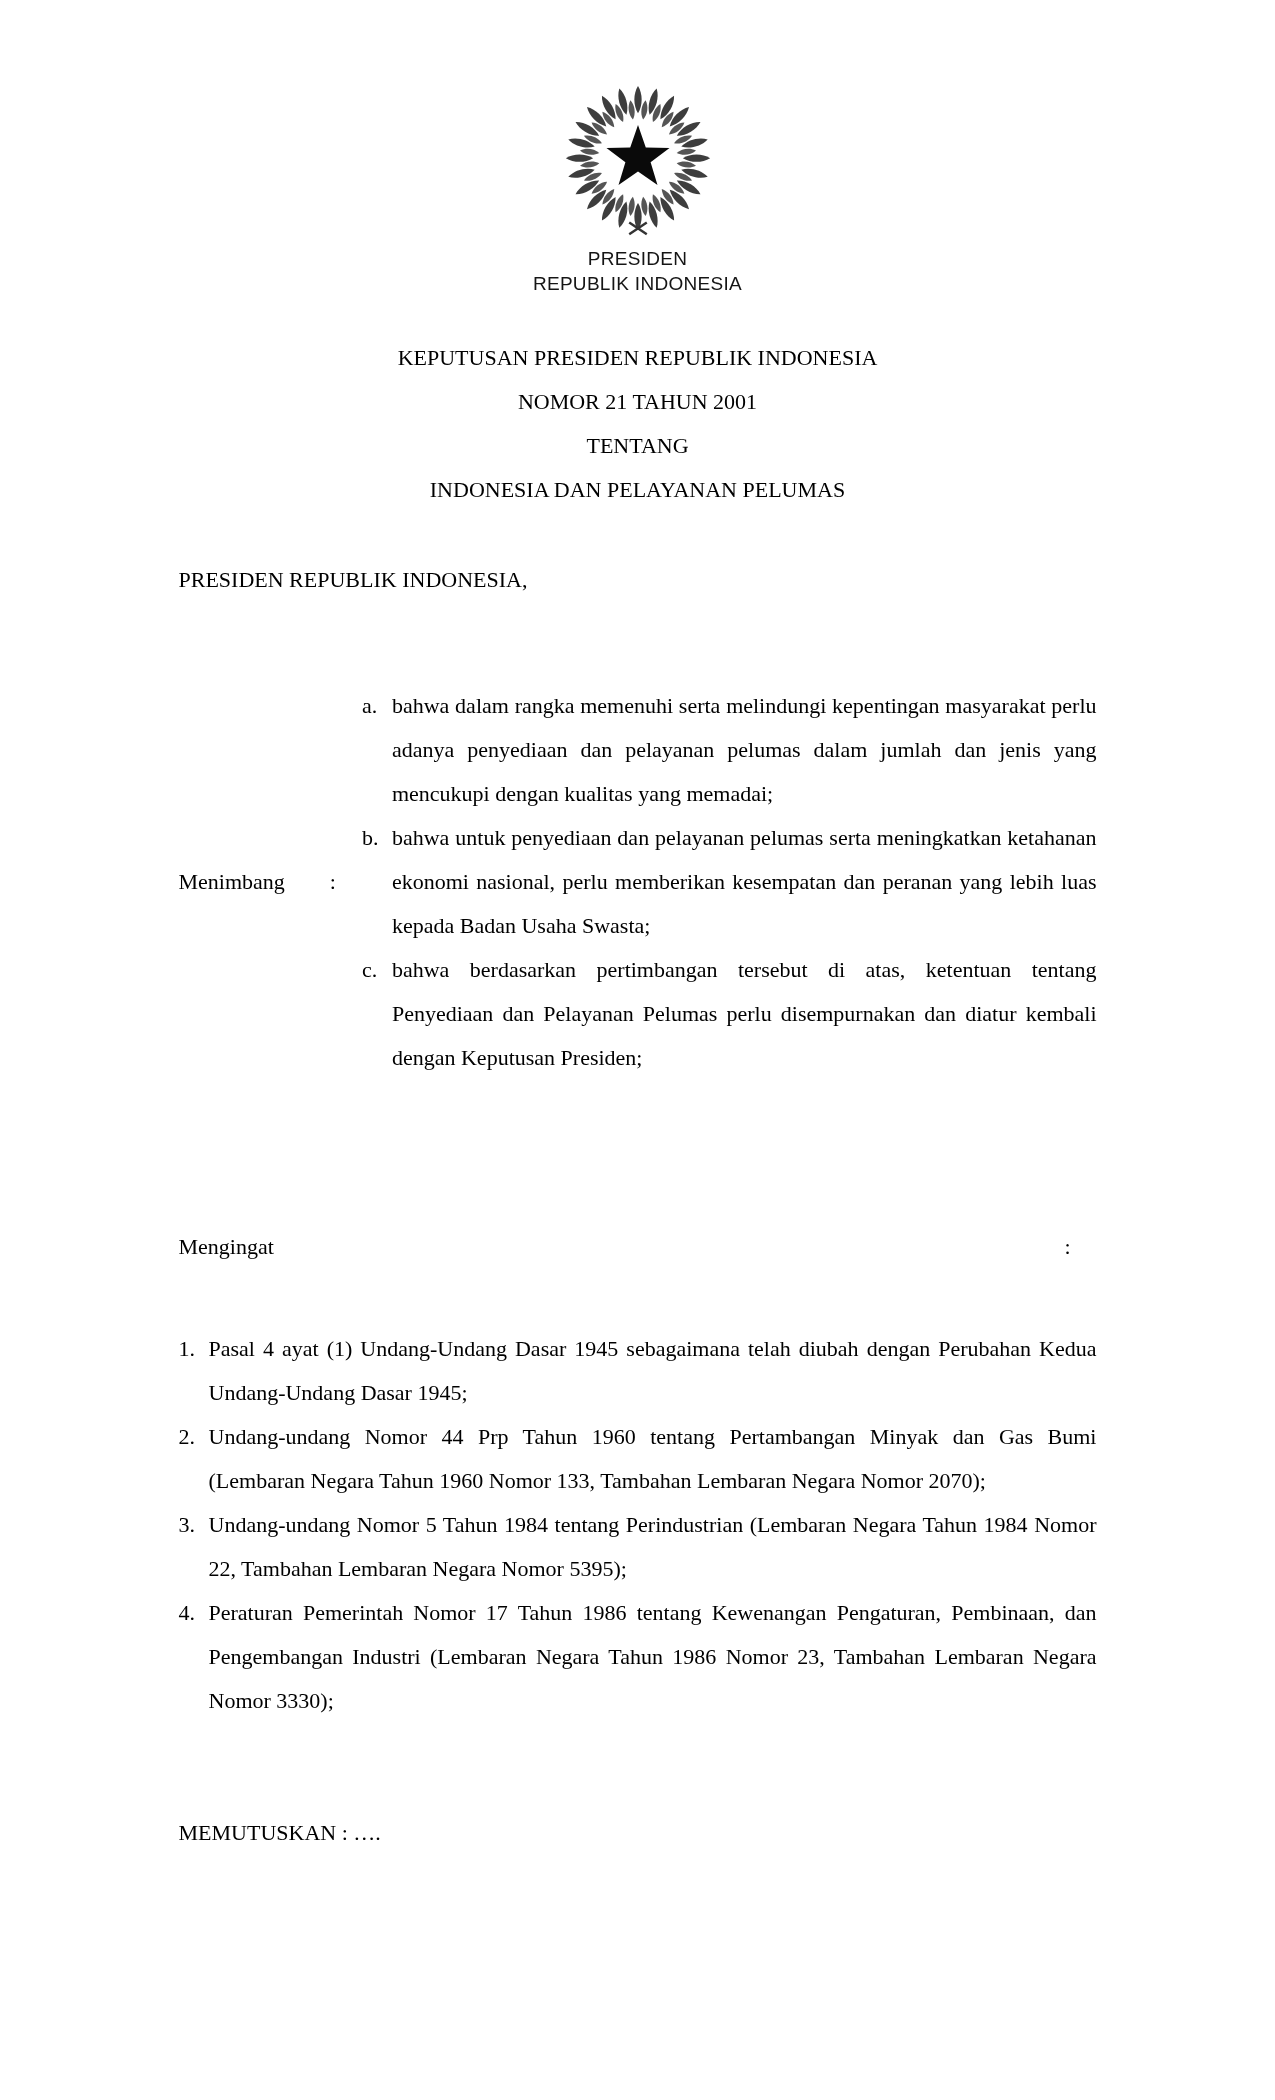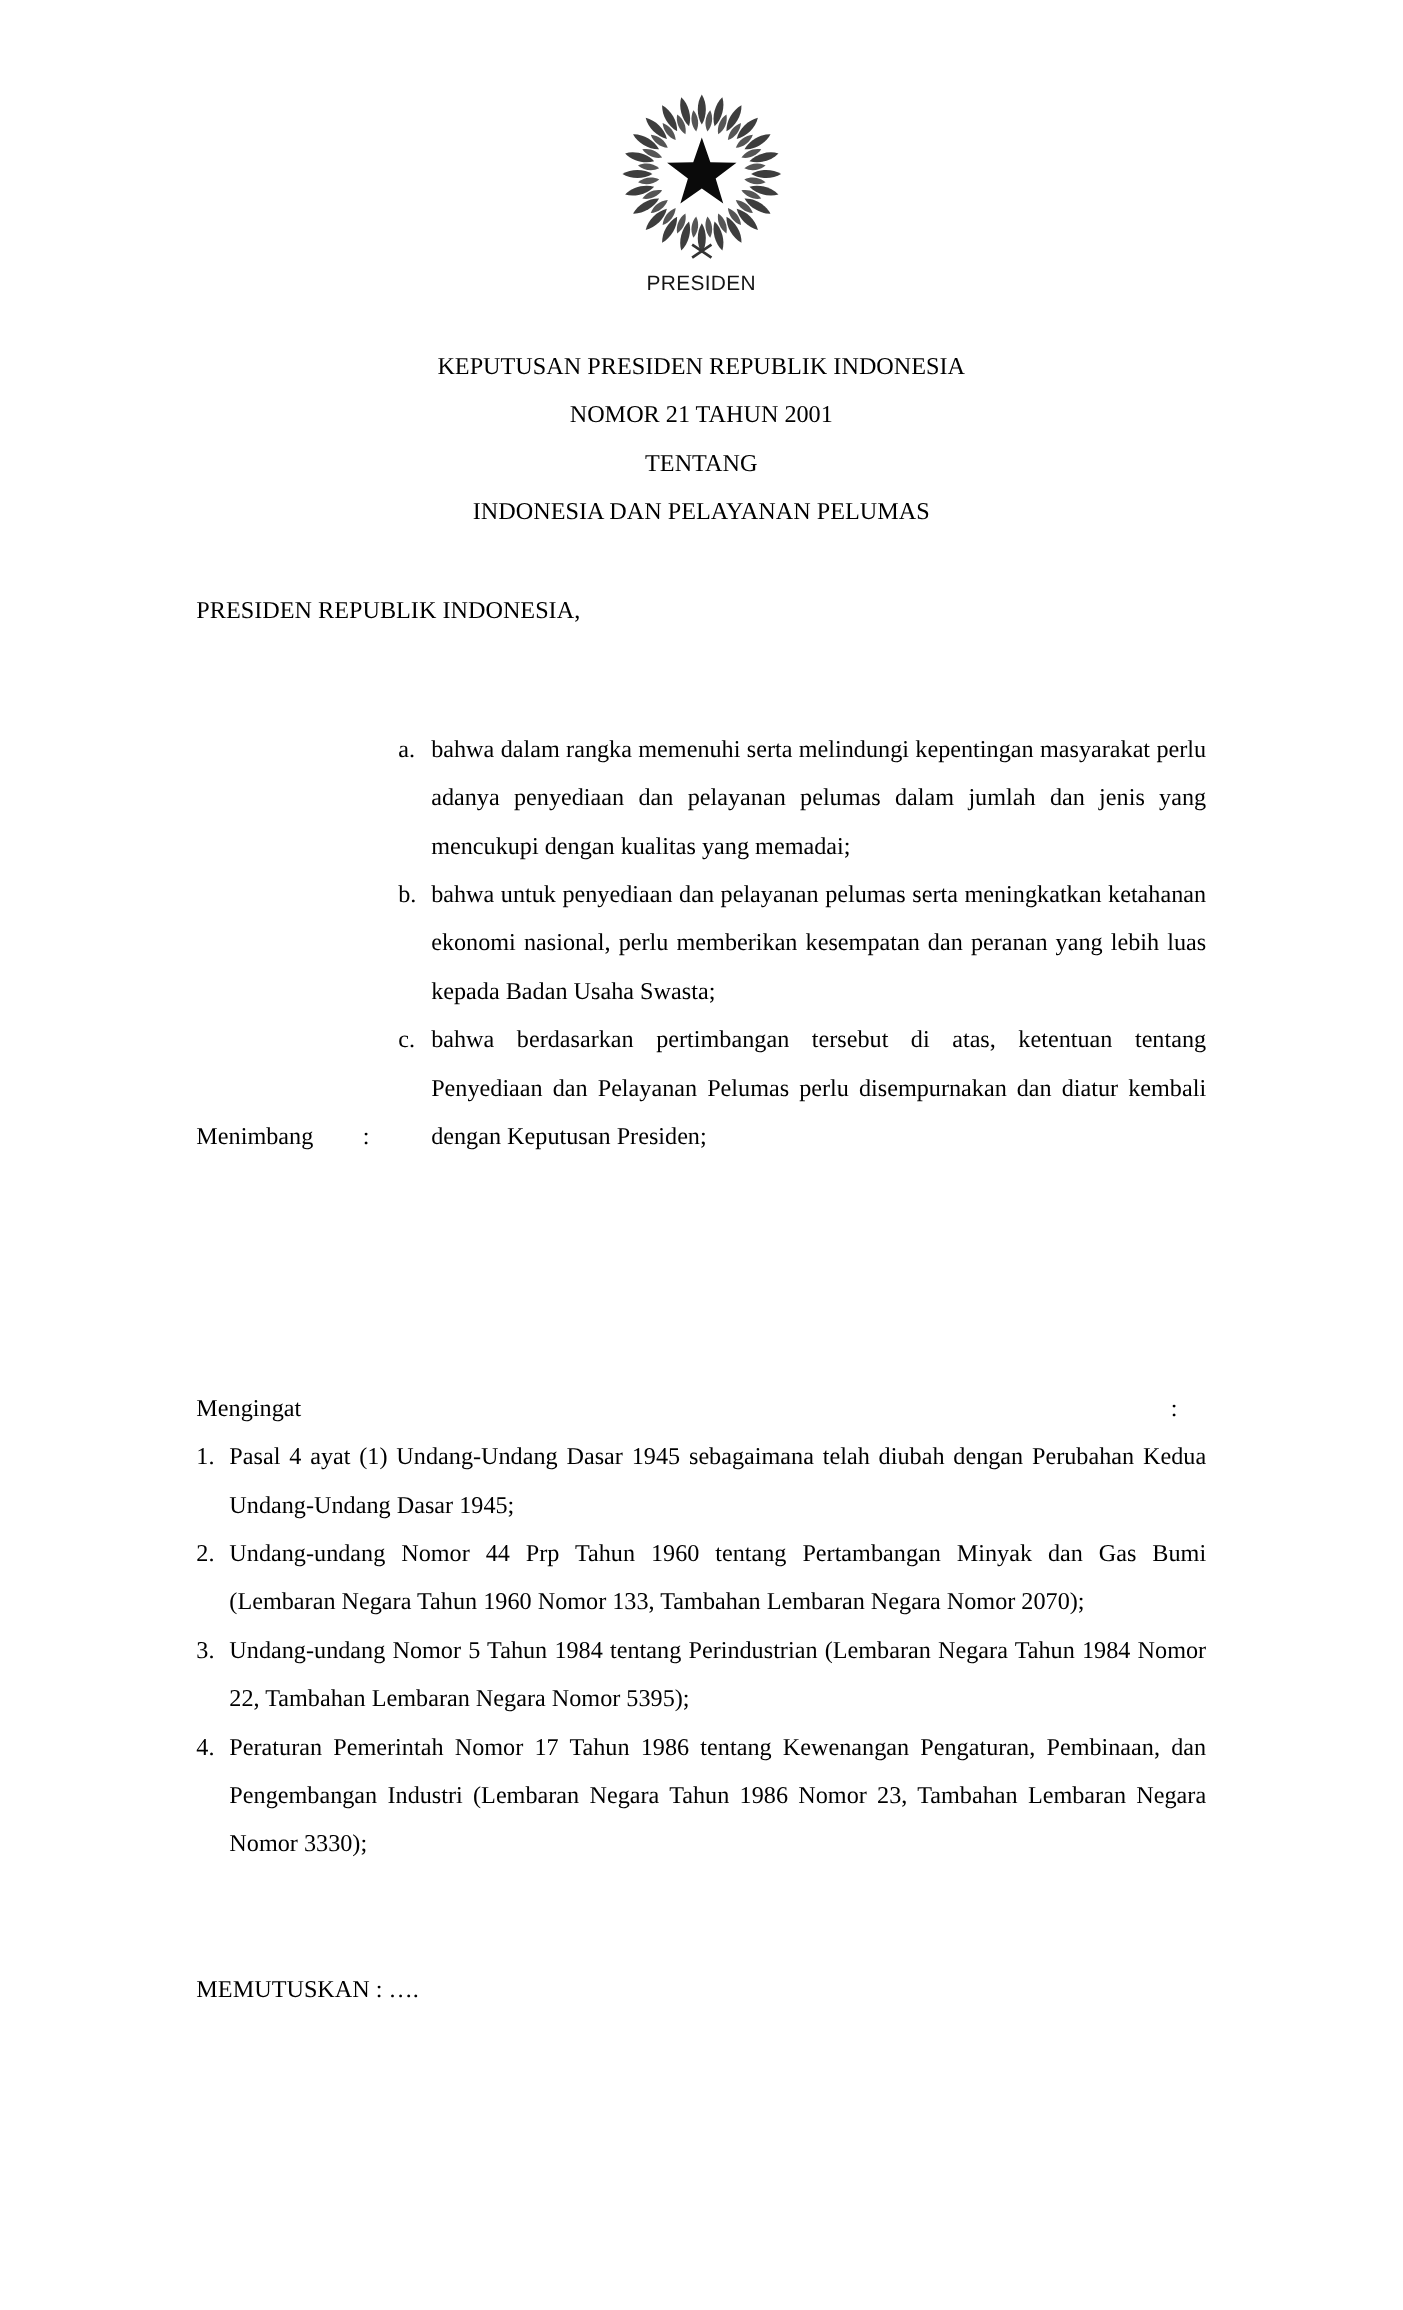--- a/index.html
+++ b/index.html
@@ -40,21 +40,21 @@
   .section {
     display: flex;
     font-size: 22px;
     line-height: 44px;
   }
   .section.first { margin-top: 82px; }
   .section.second { margin-top: 86px; flex-direction: column; }
   .sec-label {
     flex: 0 0 161px;
     display: flex;
-    align-items: flex-end;
+    align-items: center;
     gap: 45px;
   }
   .sec-colon { margin-left: auto; margin-right: 26px; }
   .sec-items { flex: 1; }
   .item { display: flex; }
   .item-marker { flex: 0 0 30px; }
   .item-text {
     flex: 1;
     text-align: justify;
     text-justify: inter-word;
@@ -131,20 +131,21 @@
               <use href="#leafI" transform="rotate(322.5)"></use>
               <use href="#leafI" transform="rotate(337.5)"></use>
               <use href="#leafI" transform="rotate(352.5)"></use>
             </g>
             <path d="M0,-34 L7.99,-11 L32.34,-10.51 L12.93,4.2 L19.99,27.51 L0,13.6 L-19.99,27.51 L-12.93,4.2 L-32.34,-10.51 L-7.99,-11 Z" fill="#0a0a0a"></path>
             <path d="M-9,66 L9,78 M-9,78 L9,66" stroke="#333333" stroke-width="2.5" fill="none"></path>
           </g>
         </svg>
       </div>
       <div class="org-line">PRESIDEN</div>
+      <div class="org-line">REPUBLIK INDONESIA</div>
     </div>
 
     <div class="title-block">
       <div>KEPUTUSAN PRESIDEN REPUBLIK INDONESIA</div>
       <div>NOMOR 21 TAHUN 2001</div>
       <div>TENTANG</div>
       <div>INDONESIA DAN PELAYANAN PELUMAS</div>
     </div>
 
     <div class="salutation">PRESIDEN REPUBLIK INDONESIA,</div>

